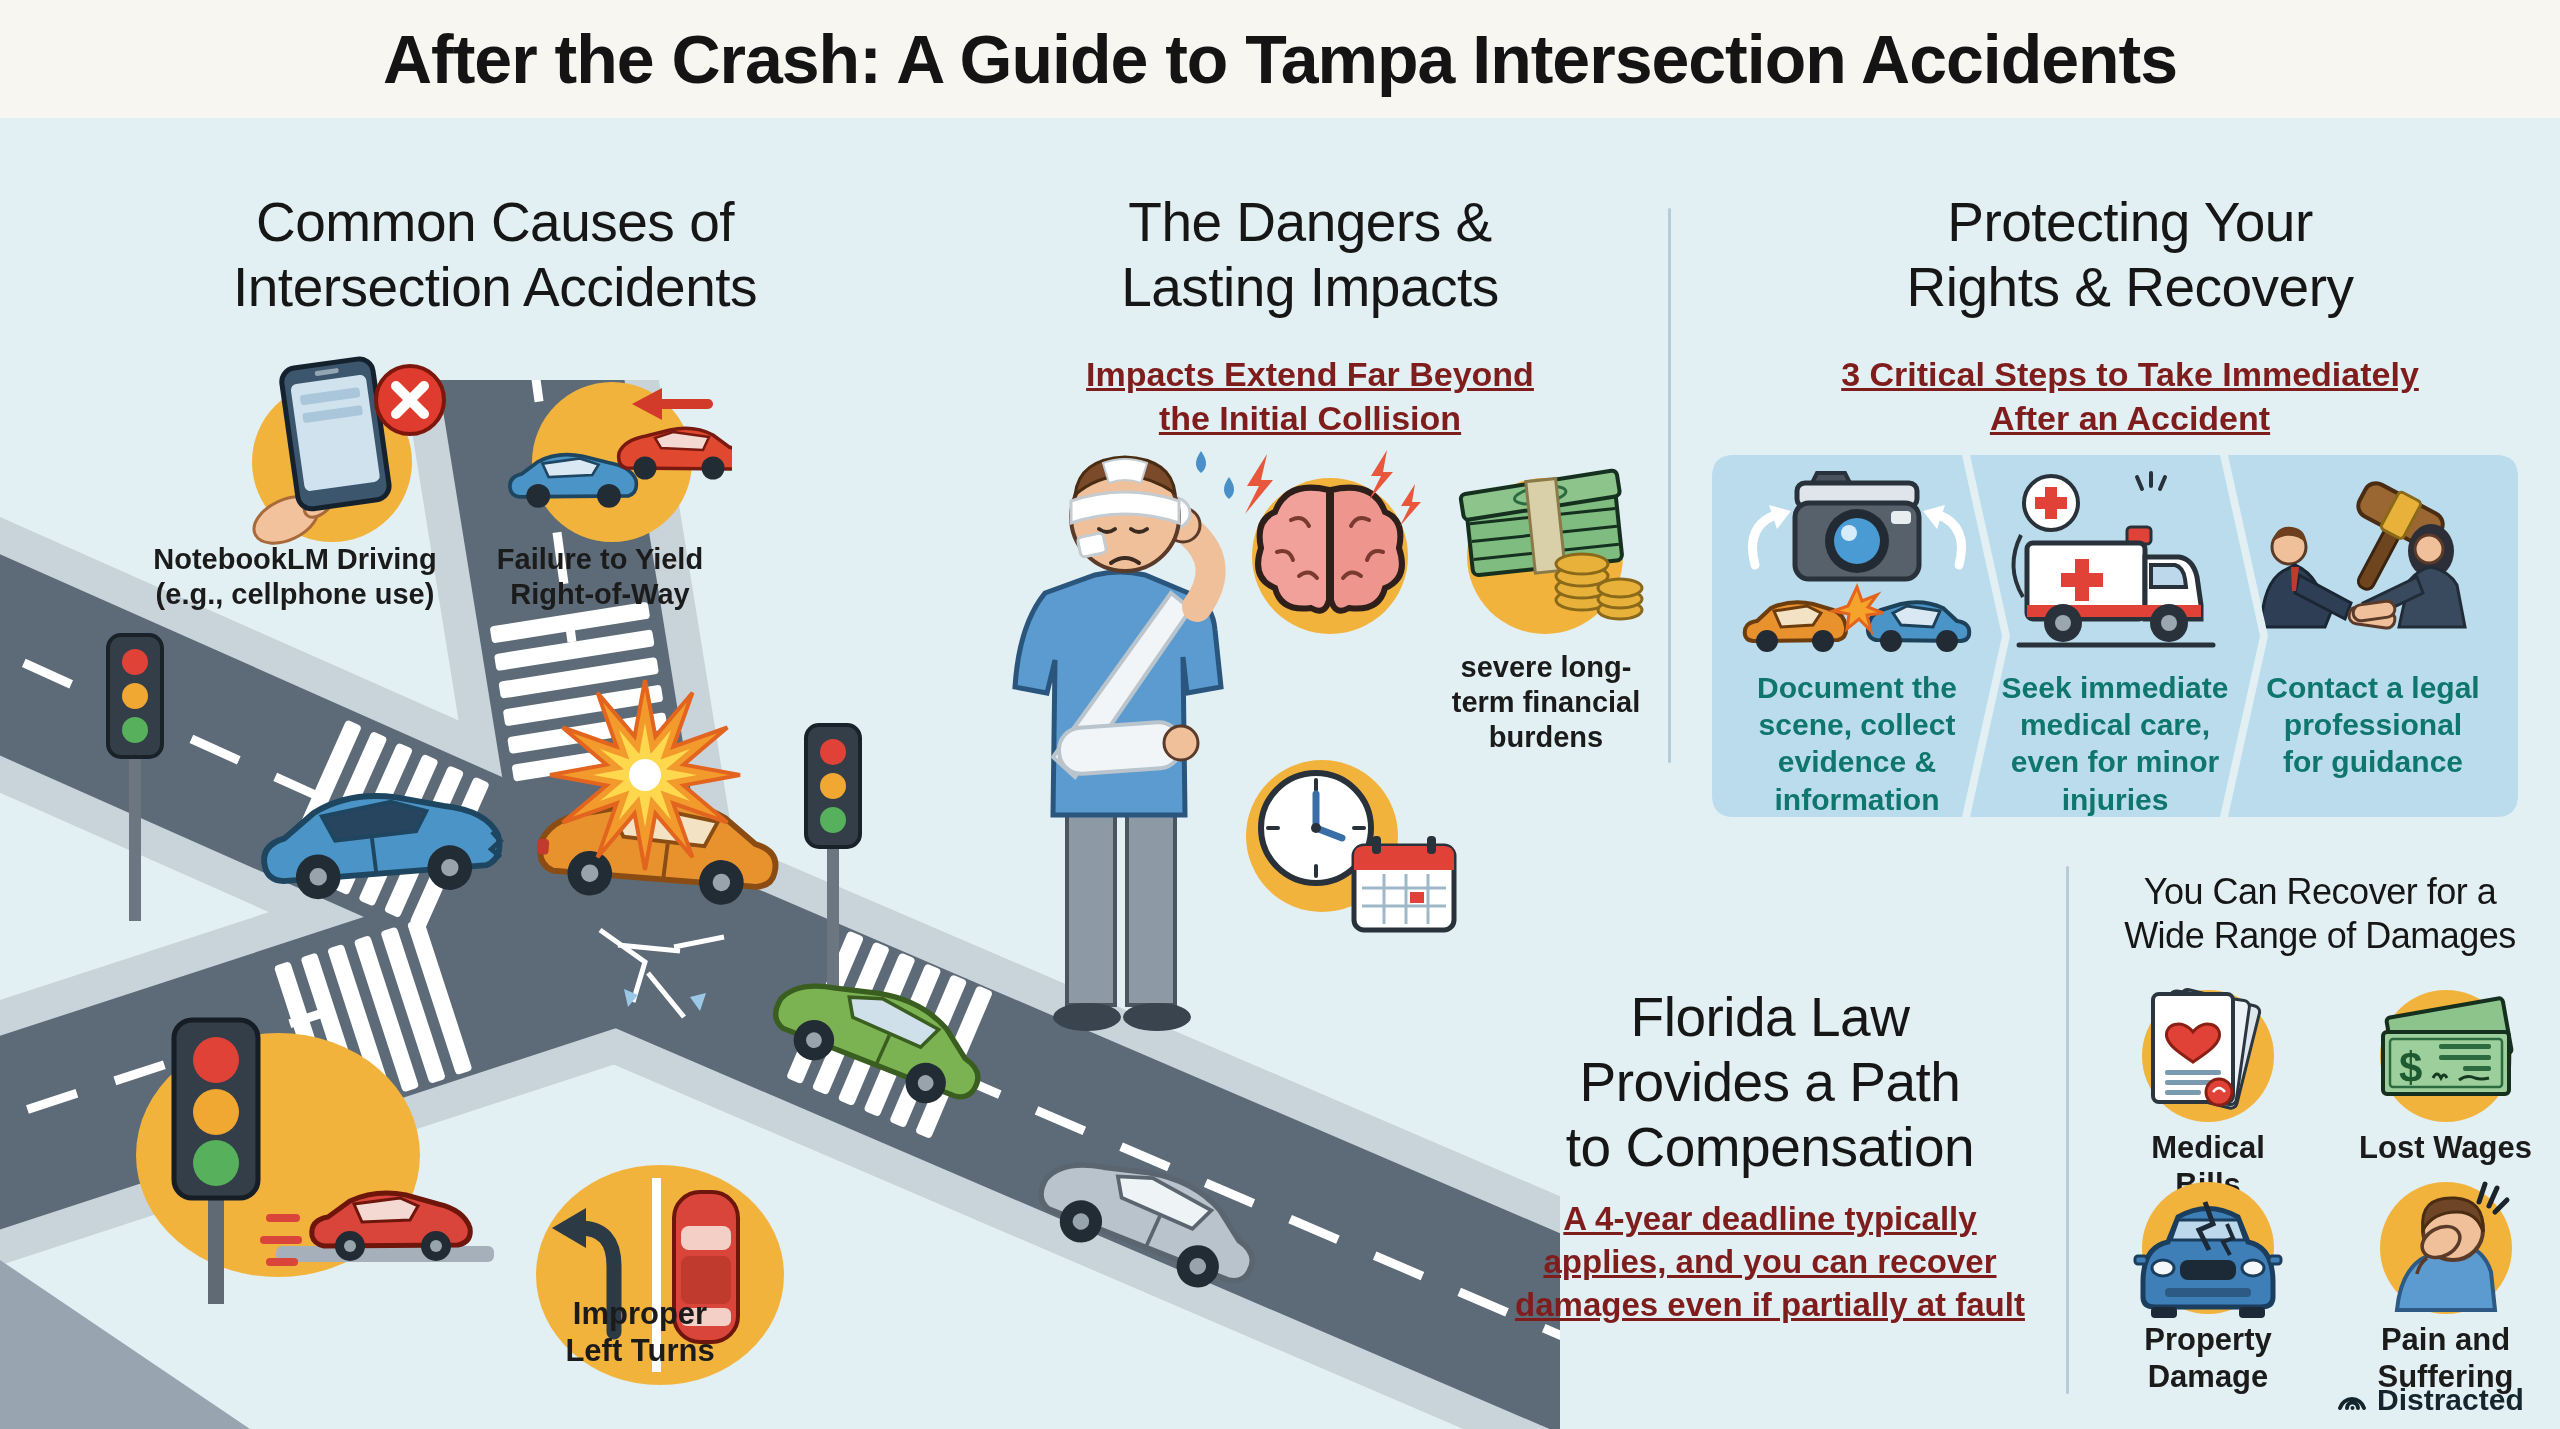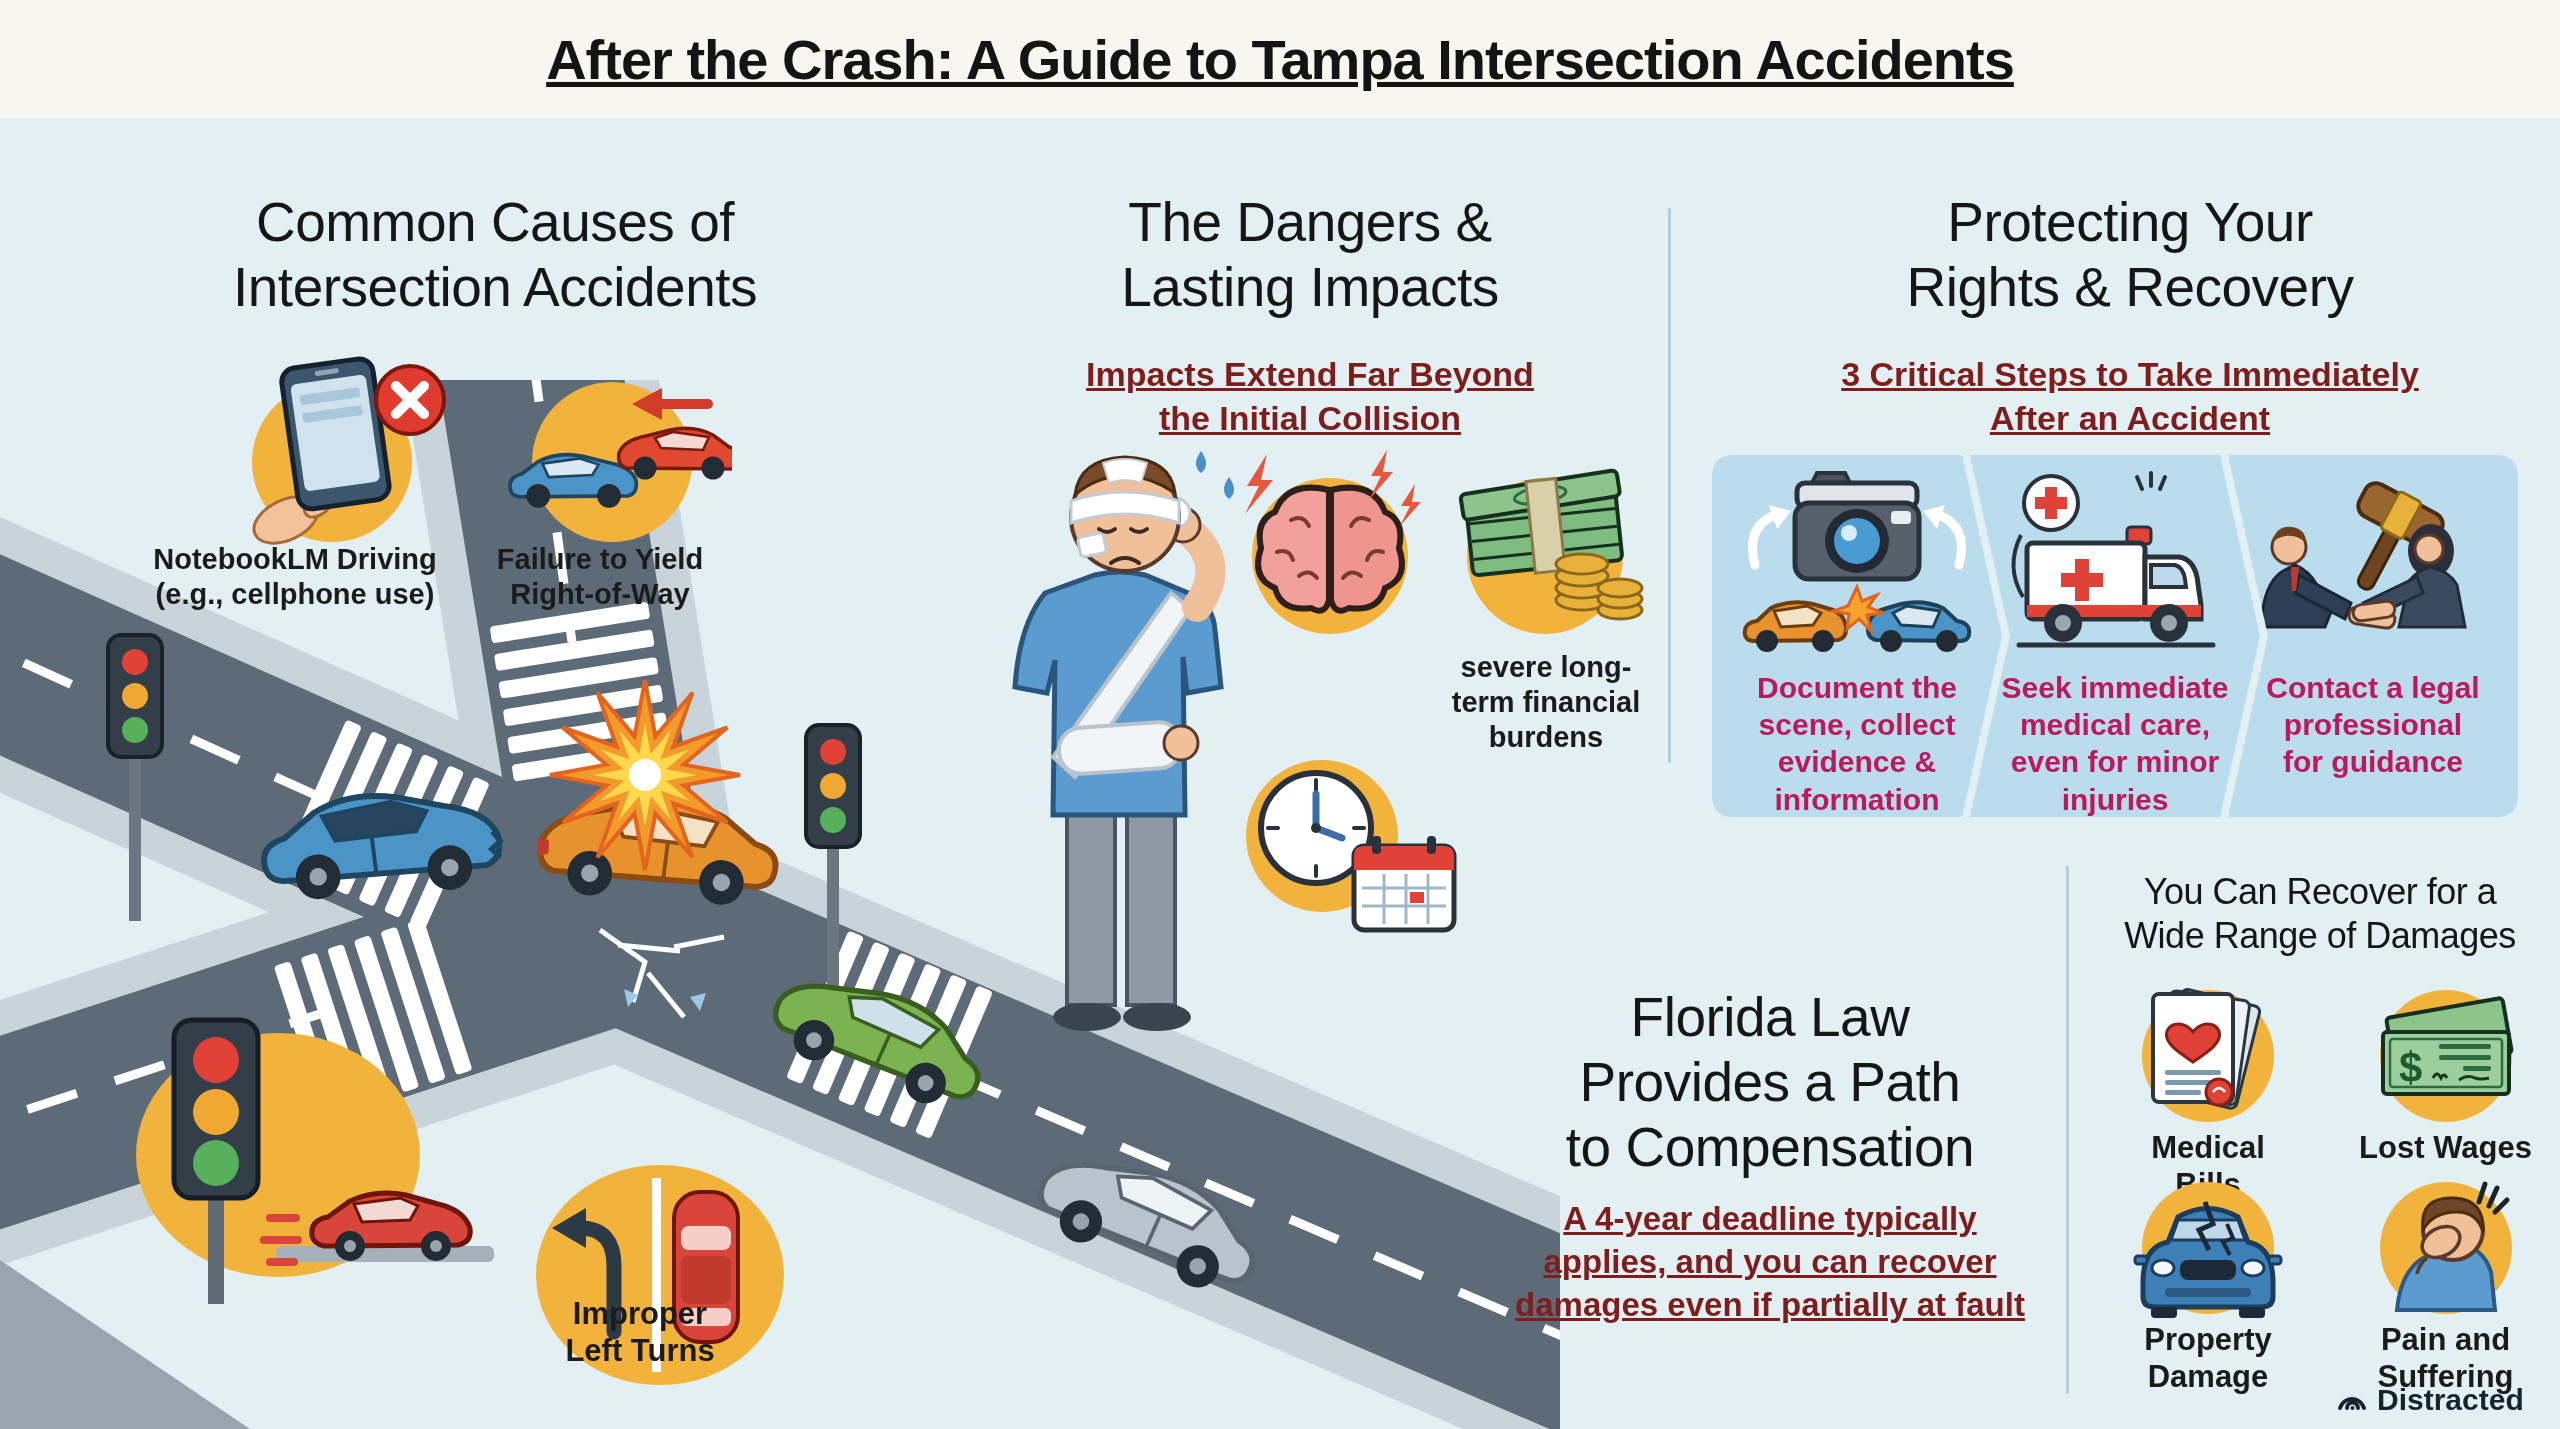--- a/index.html
+++ b/index.html
@@ -2,35 +2,35 @@
 <html><head>
 <meta charset="utf-8">
 <style>
   html,body{margin:0;padding:0;background:#9aa5ad;}
   .page{position:relative;width:2560px;height:1429px;overflow:hidden;
         font-family:"Liberation Sans","DejaVu Sans",sans-serif;background:#e2eff3;}
   .abs{position:absolute;}
   .center{text-align:center;}
   [data-bind]{white-space:pre-line;}
   .header{left:0;top:0;width:2560px;height:118px;background:#f8f6f0;display:flex;align-items:center;justify-content:center;}
-  .title{font-size:56px;font-weight:800;color:#141414;letter-spacing:-1px;text-decoration:underline;}
+  .title{font-size:68px;font-weight:800;color:#141414;letter-spacing:-1px;}
   .h{font-weight:400;color:#161616;letter-spacing:-.5px;line-height:1.18;}
   .h54{font-size:55px;}
   .h35{font-size:36px;line-height:1.22;}
   .sub{font-weight:700;color:#7f1d1d;font-size:34px;line-height:1.3;text-decoration:underline;}
   .lbl{font-weight:700;color:#1b1b1b;font-size:29px;line-height:1.2;}
   .lbl31{font-weight:700;color:#1b1b1b;font-size:31px;line-height:1.18;}
   .divider{width:3px;background:#b7ccd6;border-radius:2px;}
   .steps{left:1712px;top:455px;width:806px;height:362px;}
   .step{position:absolute;top:0;width:290px;height:362px;background:#badcec;}
   .s1{left:0;clip-path:path("M 22 0 L 250 0 L 290 181 L 250 362 L 22 362 Q 0 362 0 340 L 0 22 Q 0 0 22 0 Z");}
   .s2{left:258px;clip-path:path("M 0 0 L 250 0 L 290 181 L 250 362 L 0 362 L 40 181 Z");}
   .s3{left:516px;clip-path:path("M 0 0 L 268 0 Q 290 0 290 22 L 290 340 Q 290 362 268 362 L 0 362 L 40 181 Z");}
   .step svg{display:block;margin:14px auto 0;}
-  .step-text{text-align:center;font-size:30px;font-weight:700;color:#be185d;line-height:1.24;margin-top:4px;}
+  .step-text{text-align:center;font-size:30px;font-weight:700;color:#0f766e;line-height:1.24;margin-top:4px;}
   .dmg{display:flex;flex-direction:column;align-items:center;}
   .dmg svg{display:block;}
   .watermark{display:flex;align-items:center;gap:8px;color:#15252e;font-size:30px;font-weight:600;}
 </style>
 </head>
 <body>
 
 <div class="page">
 
   <div class="abs header">

